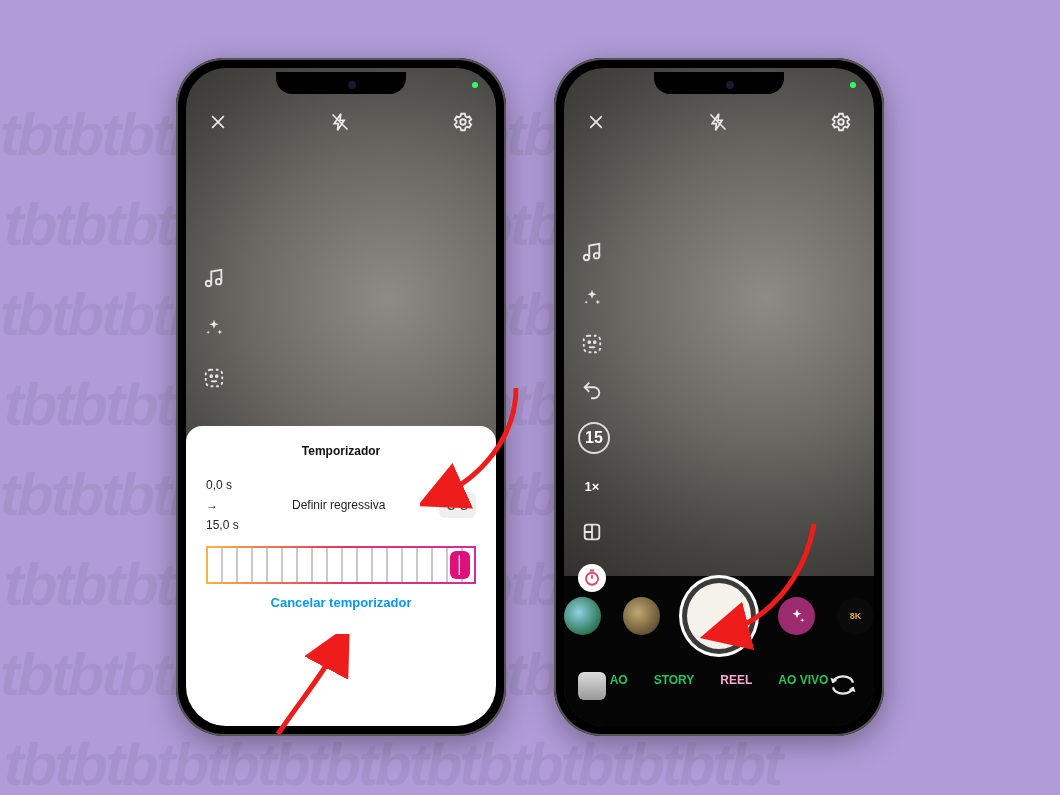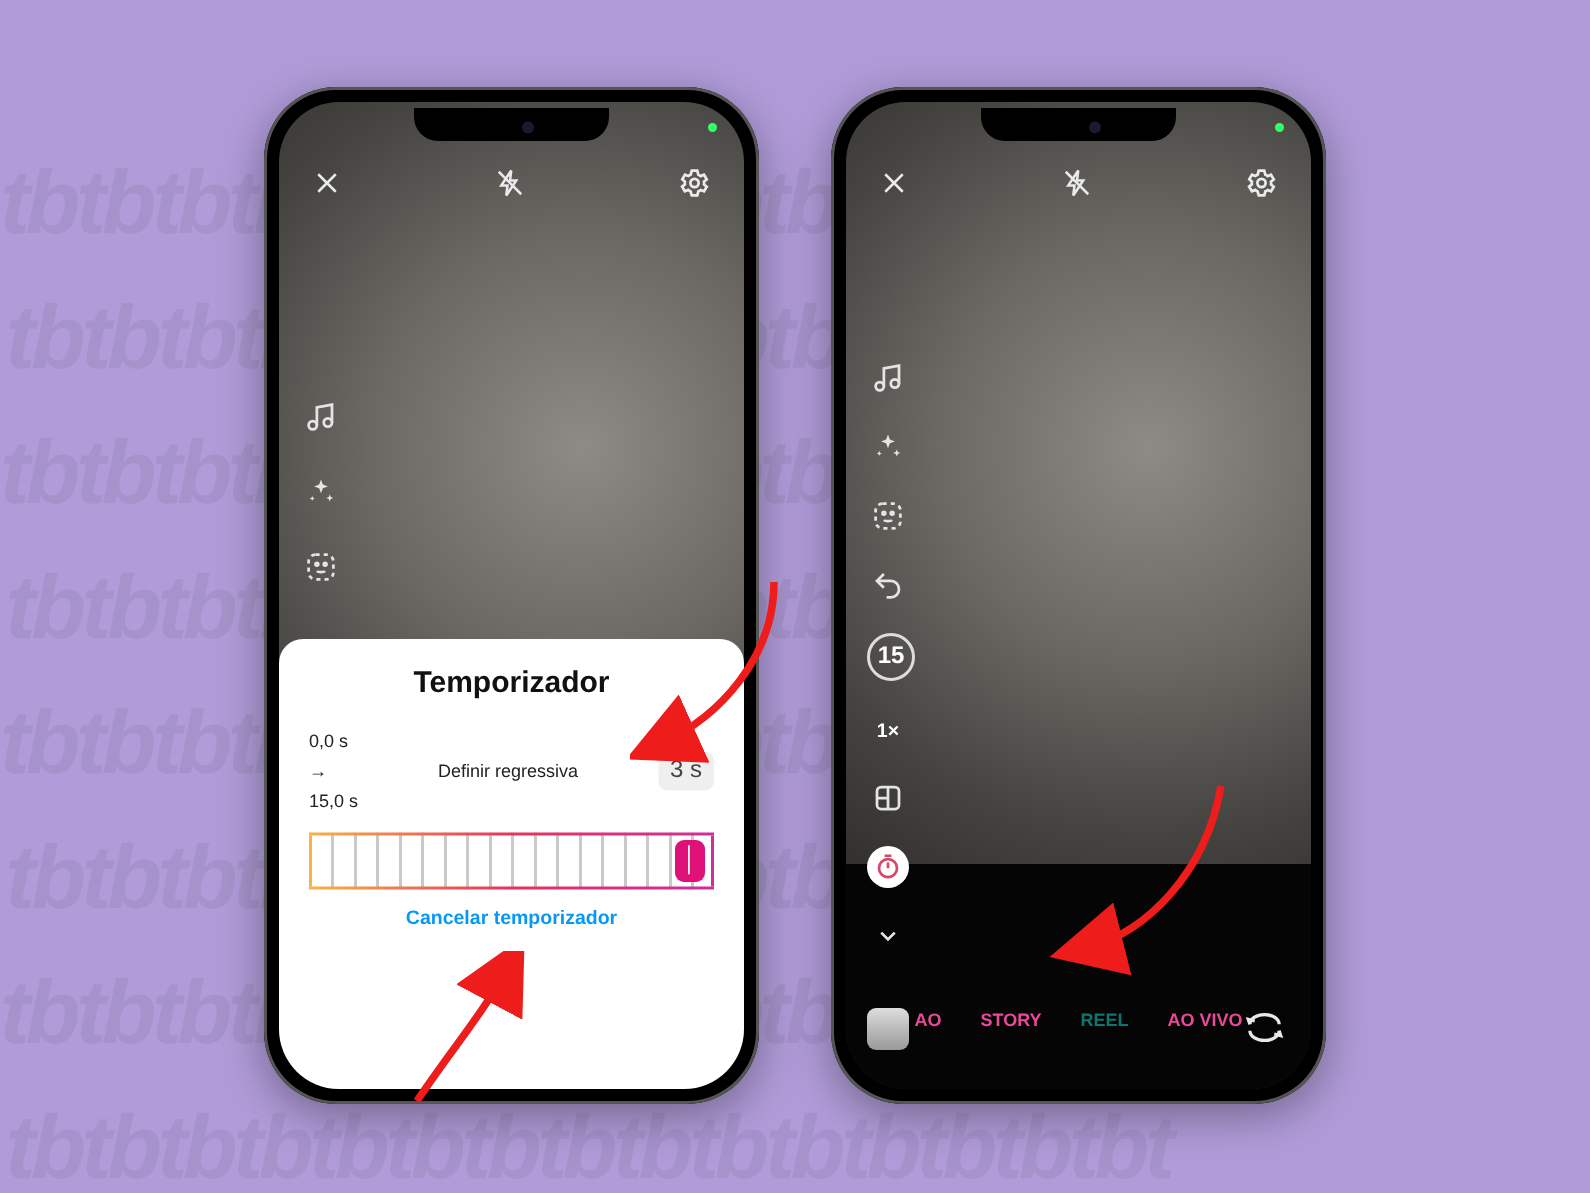--- a/index.html
+++ b/index.html
@@ -90,33 +90,33 @@
   .thumb.eightk{background:#0a0a0a;display:flex;flex-direction:column;align-items:center;justify-content:center;color:#e7a32e;font-size:9px;font-weight:800;}
   .shutter{
     width:66px;height:66px;border-radius:50%;background:#f5f2eb;border:5px solid #3a3a38;
     box-shadow:0 0 0 3px #fff;
   }
   .modebar{
     position:absolute;bottom:26px;left:0;right:0;height:40px;
     display:flex;align-items:center;gap:26px;justify-content:center;
     font-size:12px;font-weight:700;z-index:30;
   }
-  .mode{color:#ec4899;}
-  .mode.active{color:#0f766e;}
+  .mode{color:#22c55e;}
+  .mode.active{color:#f9a8d4;}
   .gallery{position:absolute;left:14px;bottom:26px;width:28px;height:28px;border-radius:6px;background:linear-gradient(#ddd,#999);z-index:30;}
   .flip{position:absolute;right:18px;bottom:30px;z-index:30;color:#e8e8e8;}
   
   .sheet{
     position:absolute;left:0;right:0;bottom:0;height:300px;
     background:#fff;border-radius:16px 16px 0 0;z-index:40;
     padding:18px 20px 8px;box-sizing:border-box;
     display:flex;flex-direction:column;align-items:center;
     color:#111;
   }
-  .sheet-title{font-size:20px;font-weight:600;margin-bottom:20px;}
+  .sheet-title{font-size:12px;font-weight:600;margin-bottom:20px;}
   .sheet-row{
     width:100%;display:flex;align-items:center;justify-content:space-between;
     font-size:12px;color:#222;margin-bottom:14px;
   }
   .range{display:inline-flex;align-items:flex-start;gap:6px;flex-direction:column;}
   .range b{font-weight:400;}
   .countdown-chip{
     background:#efefef;border-radius:6px;padding:4px 8px;font-size:16px;color:#444;
   }
   .slider{
@@ -301,20 +301,33 @@
       </span>
       <span class="tool">
         <svg width="18" height="18" viewBox="0 0 24 24" fill="none" stroke="#e4e4e4" stroke-width="2.5">
             <path d="M6 9l6 6 6-6"></path>
           </svg>
       </span>
     </div>
 
     <div class="deck"></div>
 
+    <div class="thumb-row">
+      <span class="thumb g1"></span>
+      <span class="thumb g2"></span>
+      <span class="shutter"></span>
+      <span class="thumb sparkle">
+        <svg width="18" height="18" viewBox="0 0 24 24" fill="#fff">
+            <path d="M12 3l1.6 4.4L18 9l-4.4 1.6L12 15l-1.6-4.4L6 9l4.4-1.6zM19 15l.7 1.8 1.8.7-1.8.7L19 20l-.7-1.8L16.5 17.5l1.8-.7z"></path>
+          </svg>
+      </span>
+      <span class="thumb eightk">
+          <span>8K</span>
+        </span>
+    </div>
 
     <span class="gallery"></span>
 
     <div class="modebar">
       <span class="mode">AO</span>
       <span class="mode">STORY</span>
       <span class="mode active">REEL</span>
       <span class="mode">AO VIVO</span>
     </div>
 

